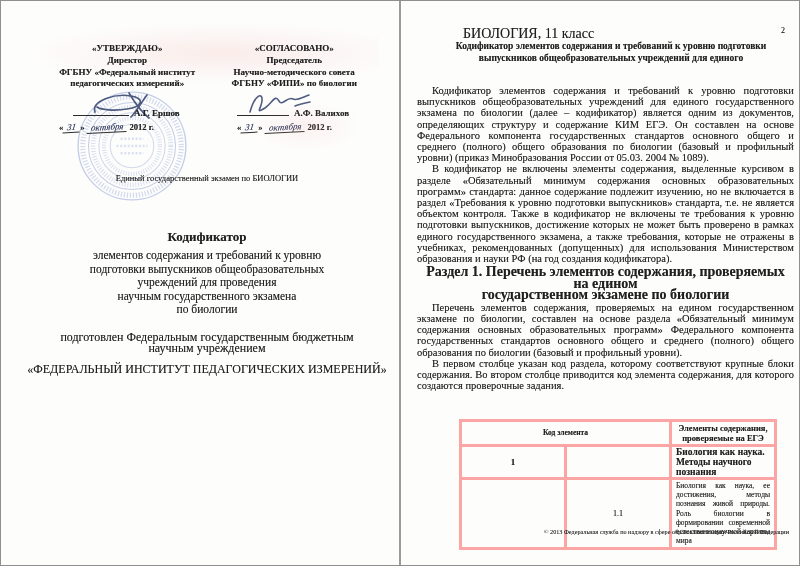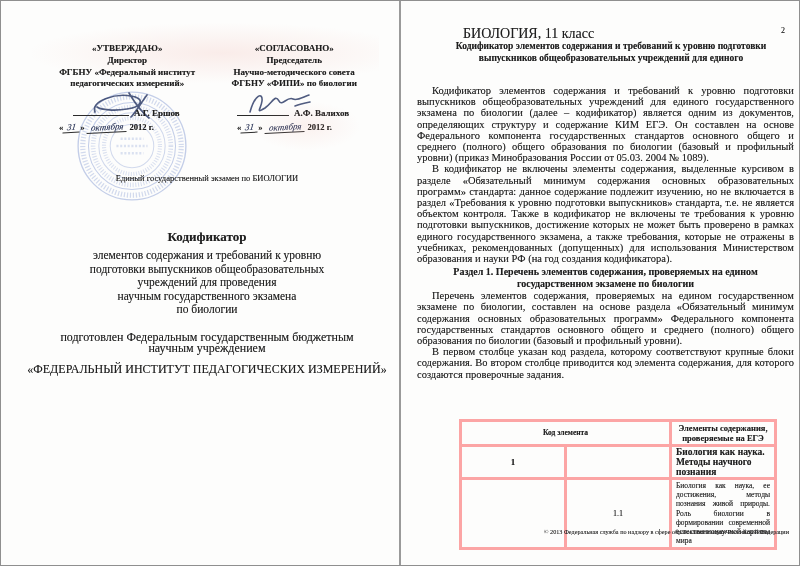--- a/index.html
+++ b/index.html
@@ -60,21 +60,21 @@
 
   
   .rp-header-left { position:absolute; top:25px; left:62px; font-size:14px; }
   .rp-page-num   { position:absolute; top:25px; right:14px; font-size:8px; }
 
   .rp-title { position:absolute; top:39px; left:28px; right:6px; text-align:center;
               font-weight:bold; font-size:9.5px; line-height:12.3px; }
 
   .flow { position:absolute; top:84px; left:16px; right:5px; font-size:10.5px; line-height:11.2px; }
   .flow p { text-align:justify; text-indent:15px; }
-  .sec-head { text-align:center; font-weight:bold; font-size:10px; line-height:11.5px; margin:2px 0 1px; }
+  .sec-head { text-align:center; font-weight:bold; font-size:14px; line-height:11.5px; margin:2px 0 1px; }
 
   .ce-table { position:absolute; top:418px; left:58px; width:318px; border-collapse:collapse;
               border:2px solid #2e2e2e; table-layout:fixed; }
   .ce-table td { border:3px solid #fca5a5; vertical-align:middle; }
   .col-a { width:20px; } .col-b { width:18px; }
   .th-code { text-align:center; font-weight:bold; font-size:7.5px; line-height:8px; padding:1px 0; }
   .th-main { text-align:center; font-weight:bold; font-size:8.5px; padding:1px 4px; }
   .cell-code1 { text-align:center; font-weight:bold; font-size:9px; }
   .cell-code2 { text-align:center; font-size:8px; vertical-align:top; }
   .cell-topic { font-weight:bold; font-size:9.5px; padding:0 4px; }

